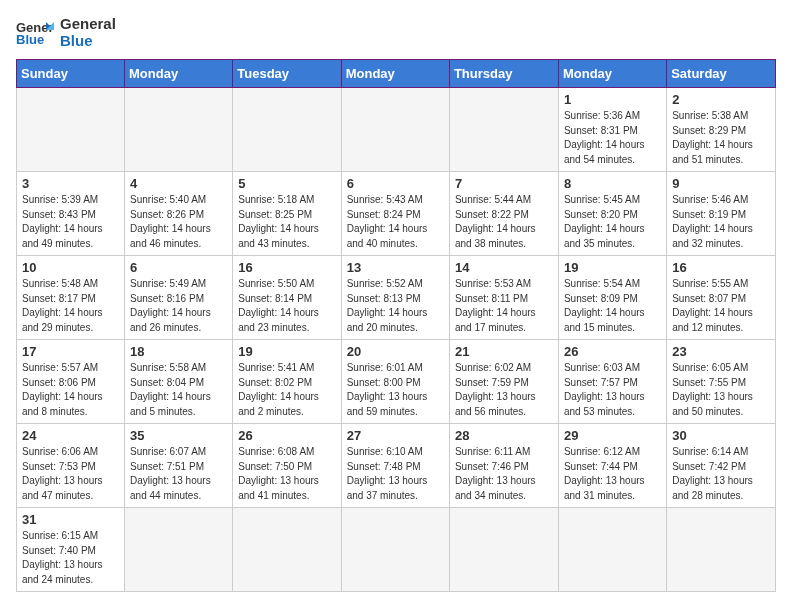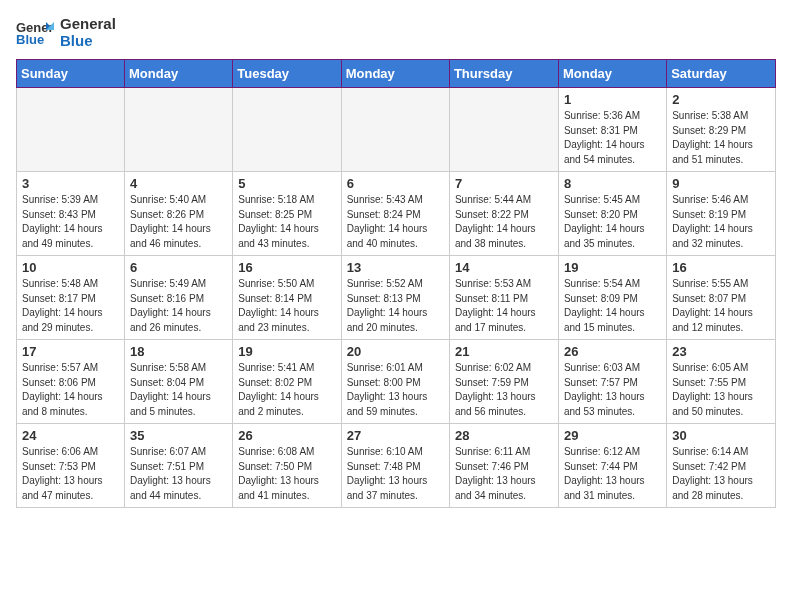--- a/index.html
+++ b/index.html
@@ -300,14 +300,28 @@
 Sunset: 7:44 PM
 Daylight: 13 hours and 31 minutes.</div>
         </td>
         <td>
           <span class="day-number">30</span>
           <div class="day-info">Sunrise: 6:14 AM
 Sunset: 7:42 PM
 Daylight: 13 hours and 28 minutes.</div>
         </td>
       </tr>
+      <tr>
+        <td>
+          <span class="day-number">31</span>
+          <div class="day-info">Sunrise: 6:15 AM
+Sunset: 7:40 PM
+Daylight: 13 hours and 24 minutes.</div>
+        </td>
+        <td class="empty"></td>
+        <td class="empty"></td>
+        <td class="empty"></td>
+        <td class="empty"></td>
+        <td class="empty"></td>
+        <td class="empty"></td>
+      </tr>
     </tbody>
 </table>
 
 </body></html>

